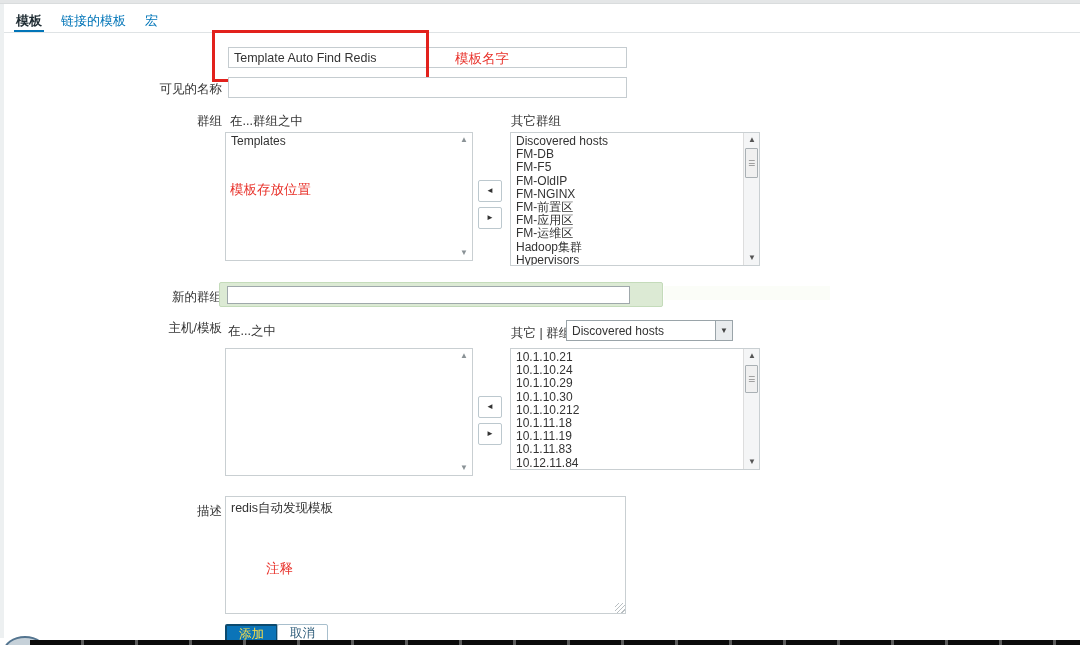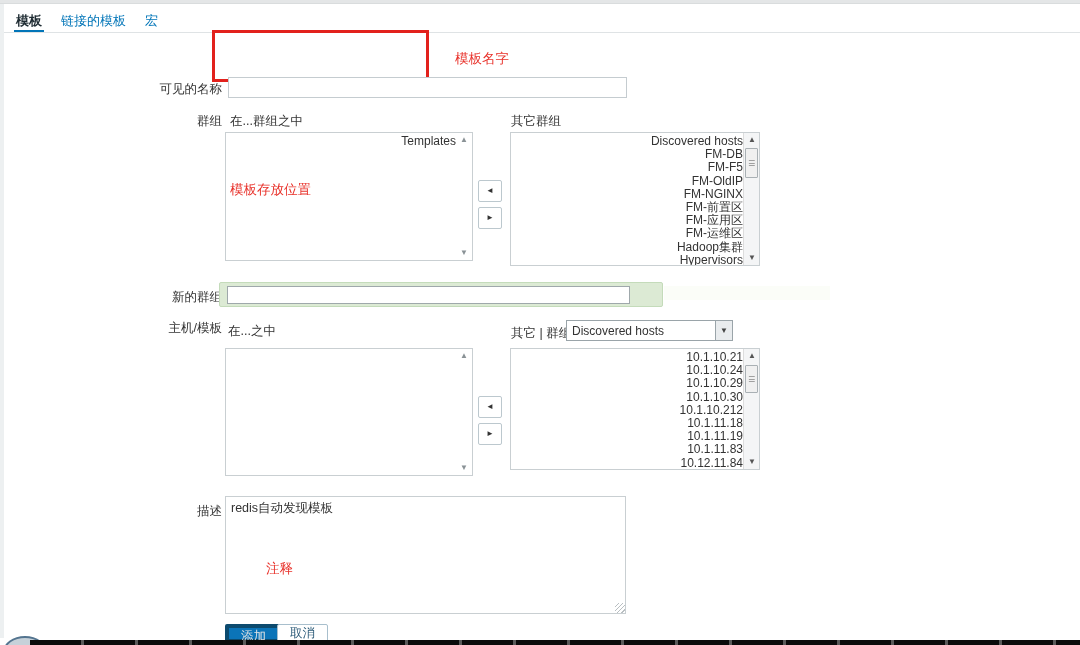--- a/index.html
+++ b/index.html
@@ -16,21 +16,21 @@
   .tab.active { color:#1f2c33; font-weight:bold; border-bottom:3px solid #0275b8; }
   .tab-sep { position:absolute; left:4px; top:32px; width:1076px; height:1px; background:#dfe3e5; }
 
   
   .flabel { position:absolute; left:0; width:222px; text-align:right; font-size:12.5px; color:#333; }
   .sublabel { position:absolute; font-size:12.5px; color:#333; }
   .tinput { position:absolute; border:1px solid #c5ccd0; background:#fff; font-family:inherit; font-size:12.5px; color:#333; padding:0 5px; outline:none; }
 
   
   .listbox { position:absolute; border:1px solid #c9cfd2; background:#fff; overflow:hidden; }
-  .lb-inner { position:absolute; left:0; top:0; right:16px; bottom:0; overflow:hidden; padding-top:2px;text-align:right; }
+  .lb-inner { position:absolute; left:0; top:0; right:16px; bottom:0; overflow:hidden; padding-top:2px; }
   .lb-option { height:13.2px; line-height:13.2px; font-size:12px; color:#333; padding-left:5px; white-space:nowrap; cursor:pointer; }
   .lb-arrow { position:absolute; right:1px; width:14px; height:12px; font-size:8px; color:#8a9296; text-align:center; line-height:12px; cursor:pointer; }
   .lb-arrow.up { top:1px; }
   .lb-arrow.dn { bottom:1px; }
   .sbar { position:absolute; right:0; top:0; bottom:0; width:16px; background:#f4f5f6; border-left:1px solid #ddd; }
   .sbar .ar { position:absolute; left:0; width:16px; height:14px; font-size:8px; color:#555; text-align:center; line-height:14px; cursor:pointer; }
   .sbar .ar.up { top:0; }
   .sbar .ar.dn { bottom:0; }
   .sbar .thumb { position:absolute; left:1px; width:13px; background:#f0f0f0; border:1px solid #a9b0b4; border-radius:1px; cursor:grab;
                  display:flex; align-items:center; justify-content:center; font-size:8px; color:#888; letter-spacing:0; }
@@ -48,21 +48,21 @@
   .green-wrap { position:absolute; background:#dcead4; border:1px solid #c4dbba; border-radius:2px; }
   .green-wrap input { position:absolute; left:7px; top:3px; width:403px; height:18px; border:1px solid #9fa8ab; background:#fff; outline:none; font-family:inherit; font-size:12.5px; padding:0 4px; }
 
   
   .desc-area { position:absolute; border:1px solid #c9cfd2; background:#fff; font-family:inherit; font-size:12.5px; color:#333; padding:3px 5px; resize:none; outline:none; overflow:hidden; }
   .resize-handle { position:absolute; width:10px; height:10px; background:
       repeating-linear-gradient(315deg, transparent 0 2px, #b9bfc2 2px 3px); cursor:nwse-resize; }
 
   
   .btn { position:absolute; height:19px; border-radius:2px; font-size:12.5px; font-family:inherit; cursor:pointer; padding:0 12px; }
-  .btn-add { background:#0b74b8; border:4px solid #0c4a6e; color:#e5e5e5; }
+  .btn-add { background:#0b74b8; border:2px solid #0c4a6e; color:#fde047; }
   .btn-cancel { background:#fff; border:1px solid #a8bfcd; color:#2b5a78; }
 
   
   .anno-rect { position:absolute; border:3px solid #e2211c; pointer-events:none; }
   .anno-text { position:absolute; color:#e8312a; font-size:13.5px; pointer-events:none; white-space:nowrap; }
 
   
   .vbar { position:absolute; left:30px; top:640px; width:1050px; height:5px; background:#0b0b0b;
           background-image:repeating-linear-gradient(90deg, #0b0b0b 0 51px, #5a5a5a 51px 54px); }
   .vcircle { position:absolute; left:3px; top:636px; width:44px; height:32px; border-radius:50%;
@@ -77,20 +77,21 @@
   <div class="top-strip"></div>
   <div class="left-strip"></div>
 
   <div class="tabbar">
     <div class="tab active">模板</div>
     <div class="tab">链接的模板</div>
     <div class="tab">宏</div>
   </div>
   <div class="tab-sep"></div>
 
+  <input class="tinput" style="left: 228px; top: 47px; width: 399px; height: 21px;" value="Template Auto Find Redis">
   <div class="anno-rect" style="left:212px; top:30px; width:217px; height:52px;"></div>
   <div class="anno-text" style="left:455px; top:50px;">模板名字</div>
 
   <div class="flabel" style="top:81px;">可见的名称</div>
   <input class="tinput" style="left: 228px; top: 77px; width: 399px; height: 21px;" value="">
 
   <div class="flabel" style="top:113px;">群组</div>
   <div class="sublabel" style="left:230px; top:113px;">在...群组之中</div>
   <div class="sublabel" style="left:511px; top:113px;">其它群组</div>
 

